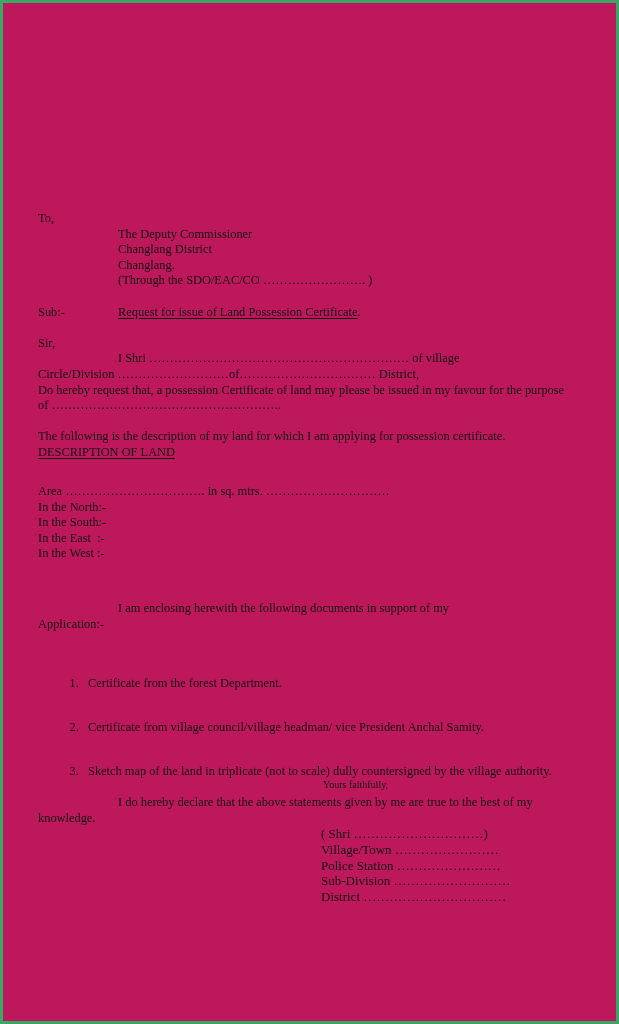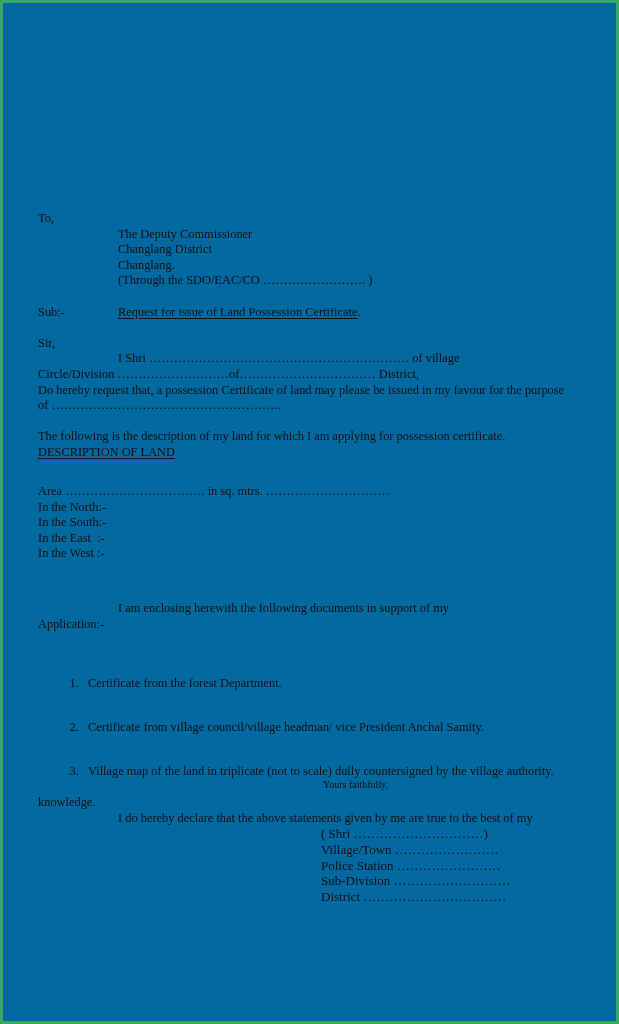--- a/index.html
+++ b/index.html
@@ -22,21 +22,21 @@
     border: 3px solid #3aa864;
     background: #ffffff;
     padding: 0;
   }
   .sheet {
     position: absolute;
     left: 0;
     top: 0;
     right: 0;
     bottom: 0;
-    background: #0369a1;
+    background: #be185d;
     padding: 0 18px;
     box-sizing: border-box;
   }
   .content {
     position: absolute;
     left: 35px;
     top: 208px;
     width: 552px;
     font-size: 12.4px;
     line-height: 15.6px;
@@ -124,27 +124,27 @@
       <div class="halfline"></div>
 
       <div class="row lead">I am enclosing herewith the following documents in support of my</div>
       <div class="row">Application:-</div>
 
       <div class="blankline"></div>
 
       <ol class="docs">
         <li>Certificate from the forest Department.</li>
         <li>Certificate from village council/village headman/ vice President Anchal Samity.</li>
-        <li>Village map of the land in triplicate (not to scale) dully countersigned by the village authority.</li>
+        <li>Sketch map of the land in triplicate (not to scale) dully countersigned by the village authority.</li>
       </ol>
 
       <div class="blankline"></div>
 
+      <div class="row lead">I do hereby declare that the above statements given by me are true to the best of my</div>
       <div class="row">knowledge.</div>
-      <div class="row lead">I do hereby declare that the above statements given by me are true to the best of my</div>
 
     </div>
 
     <div class="yours">Yours faithfully,</div>
 
     <div class="sigblock">
       <div class="row nowrap">( Shri …………………………)</div>
       <div class="row nowrap">Village/Town ……………………</div>
       <div class="row nowrap">Police Station ……………………</div>
       <div class="row nowrap">Sub-Division ………………………</div>

